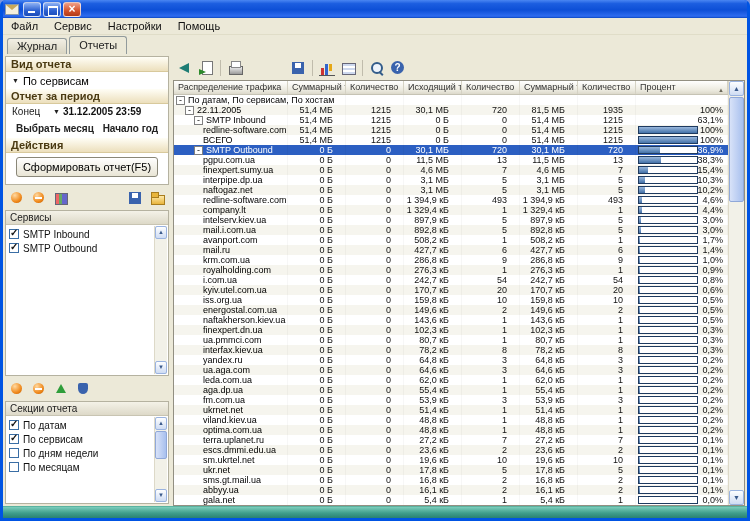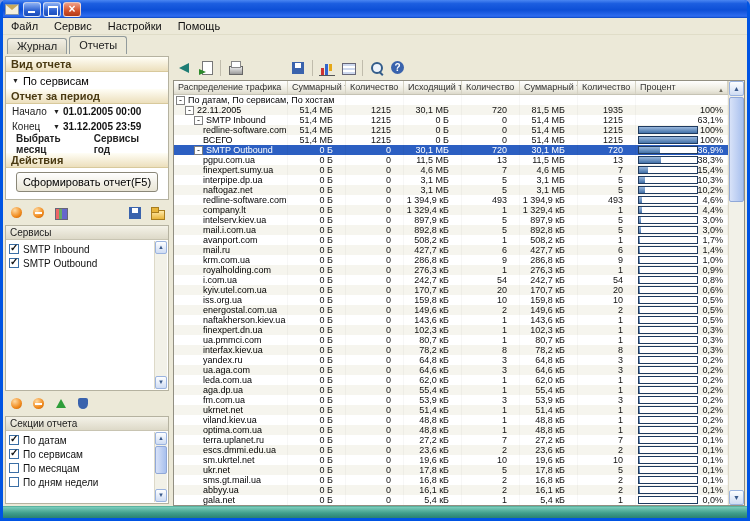--- a/index.html
+++ b/index.html
@@ -153,32 +153,27 @@
 
     <div class="sidebar">
       <div class="side-panel">
         <div class="sec-header">Вид отчета</div>
         <div class="drop-row">
           <span class="dd-arrow">▼</span>
           <span>По сервисам</span>
         </div>
         <div class="sec-header">Отчет за период</div>
         <div class="date-row">
-          <span class="dlabel">Начало</span>
-          <span class="dd-arrow">▼</span>
-          <span class="dval">01.01.2005 00:00</span>
-        </div>
-        <div class="date-row">
           <span class="dlabel">Конец</span>
           <span class="dd-arrow">▼</span>
           <span class="dval">31.12.2005 23:59</span>
         </div>
         <div class="pick-row">
           <span class="pick-btn">Выбрать месяц</span>
-          <span class="pick-btn">Сервисы год</span>
+          <span class="pick-btn">Начало год</span>
         </div>
         <div class="sec-header">Действия</div>
         <button class="gen-btn">Сформировать отчет(F5)</button>
       </div>
 
       <div class="side-toolbar" id="side-tb1">
           <div class="tbtn">
             <span class="ic ic-refresh"></span>
           </div>
           <div class="tbtn">
@@ -235,25 +230,25 @@
             <div class="chk-row">
               <span class="chk checked"></span>
               <span class="chk-label">По датам</span>
             </div>
             <div class="chk-row">
               <span class="chk checked"></span>
               <span class="chk-label">По сервисам</span>
             </div>
             <div class="chk-row">
               <span class="chk"></span>
-              <span class="chk-label">По месяцам</span>
+              <span class="chk-label">По дням недели</span>
             </div>
             <div class="chk-row">
               <span class="chk"></span>
-              <span class="chk-label">По дням недели</span>
+              <span class="chk-label">По месяцам</span>
             </div>
           </div>
         <div class="mini-sb">
           <div class="sb-btn">▲</div>
           <div class="sb-track">
               <div class="sb-thumb"></div>
             </div>
           <div class="sb-btn">▼</div>
         </div>
       </div>

